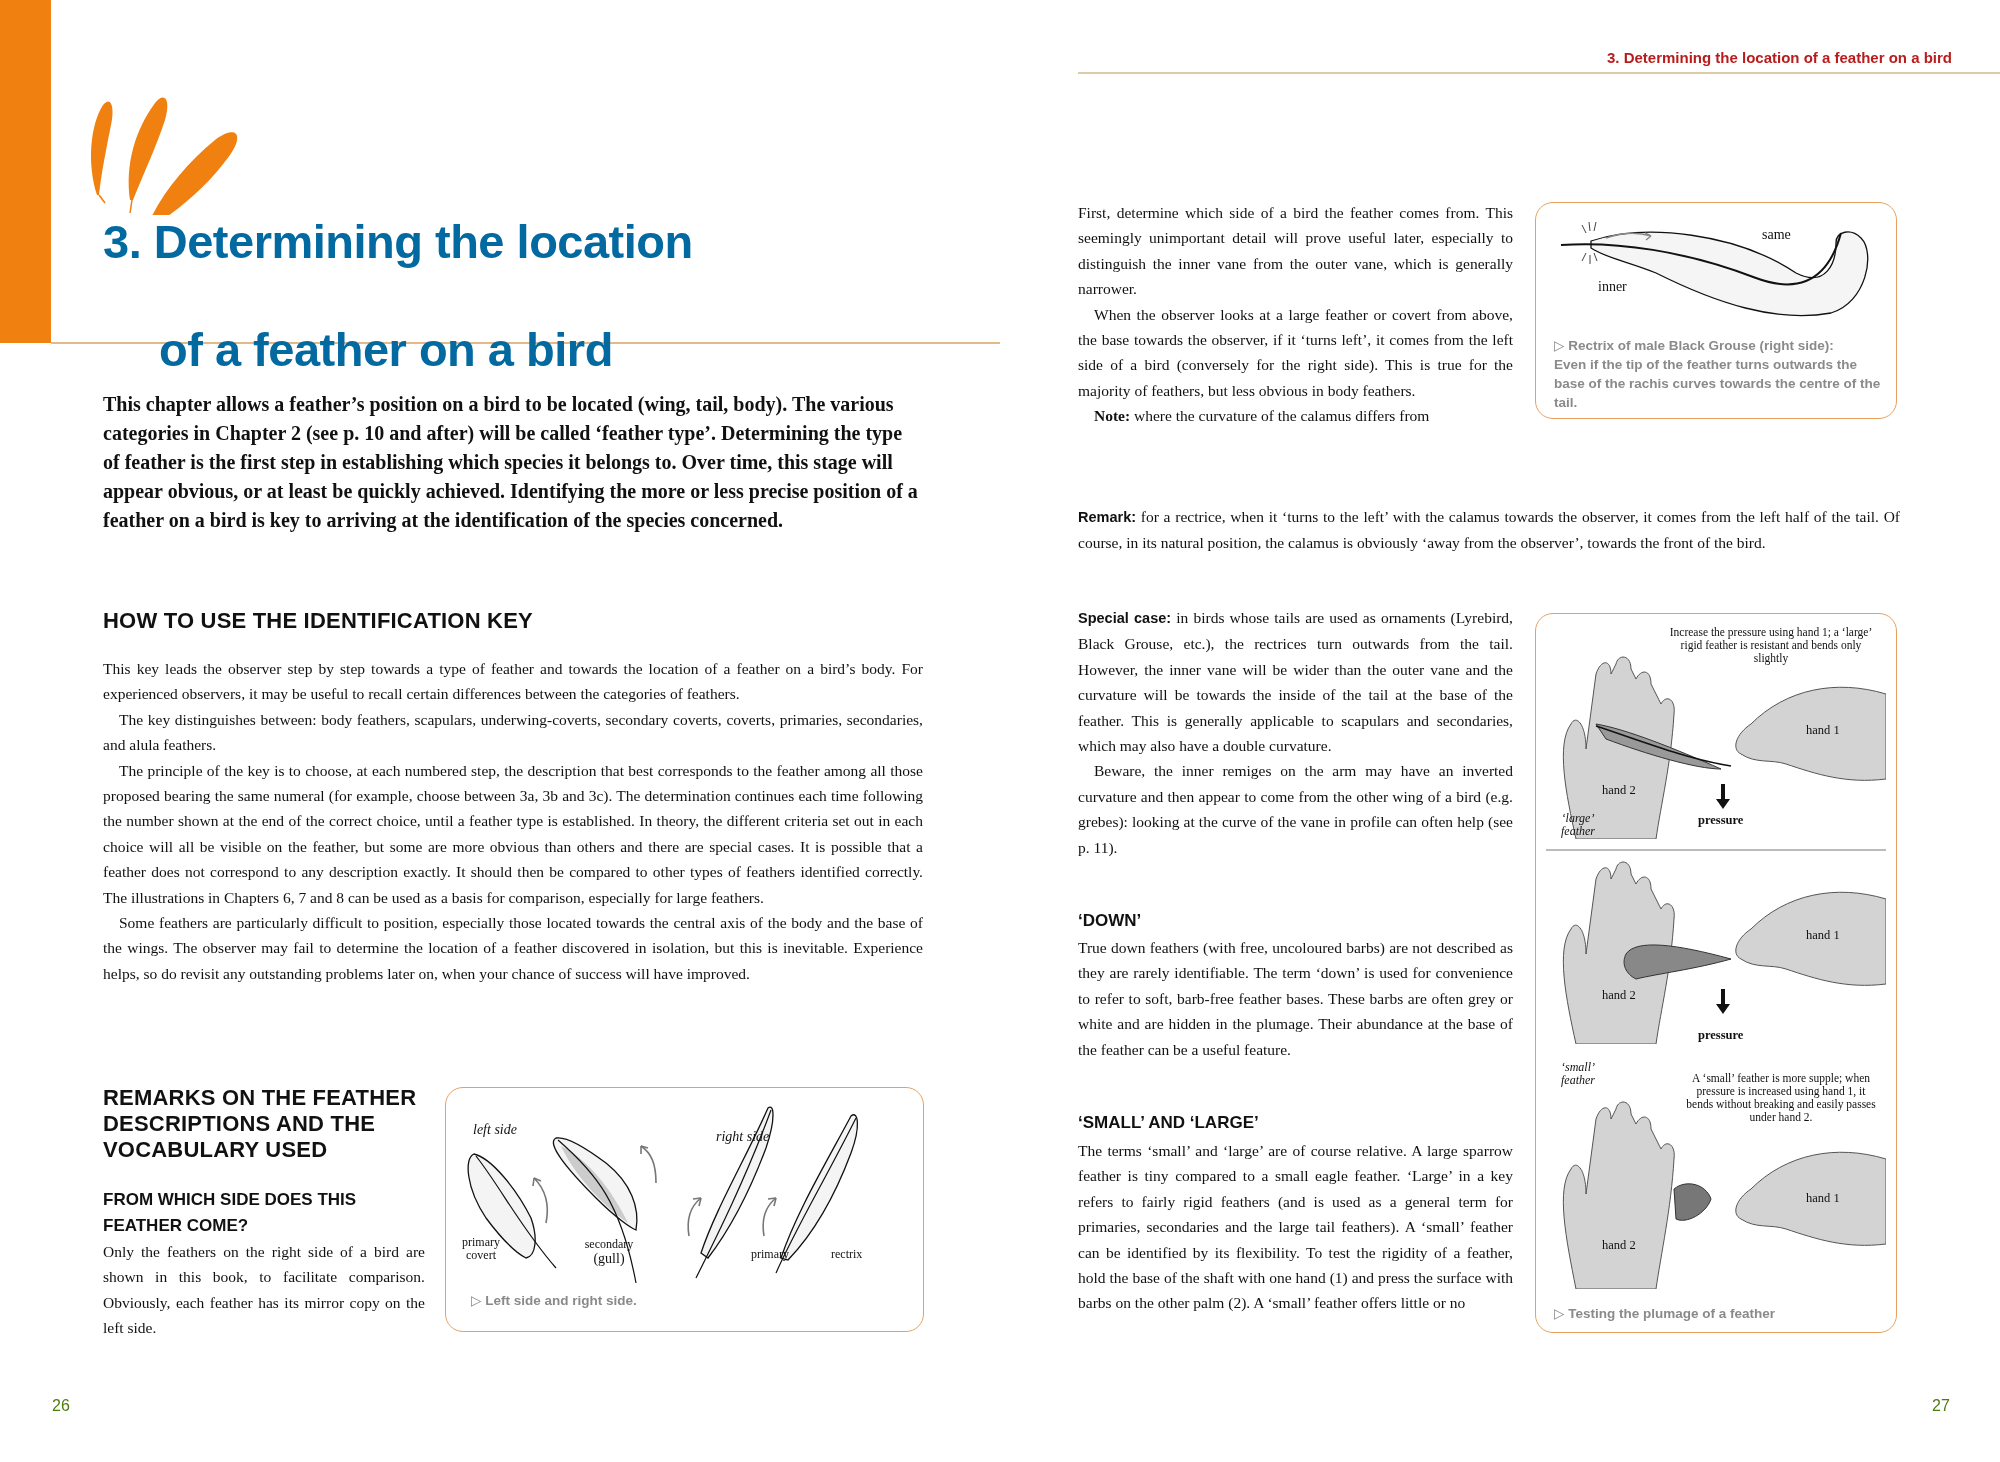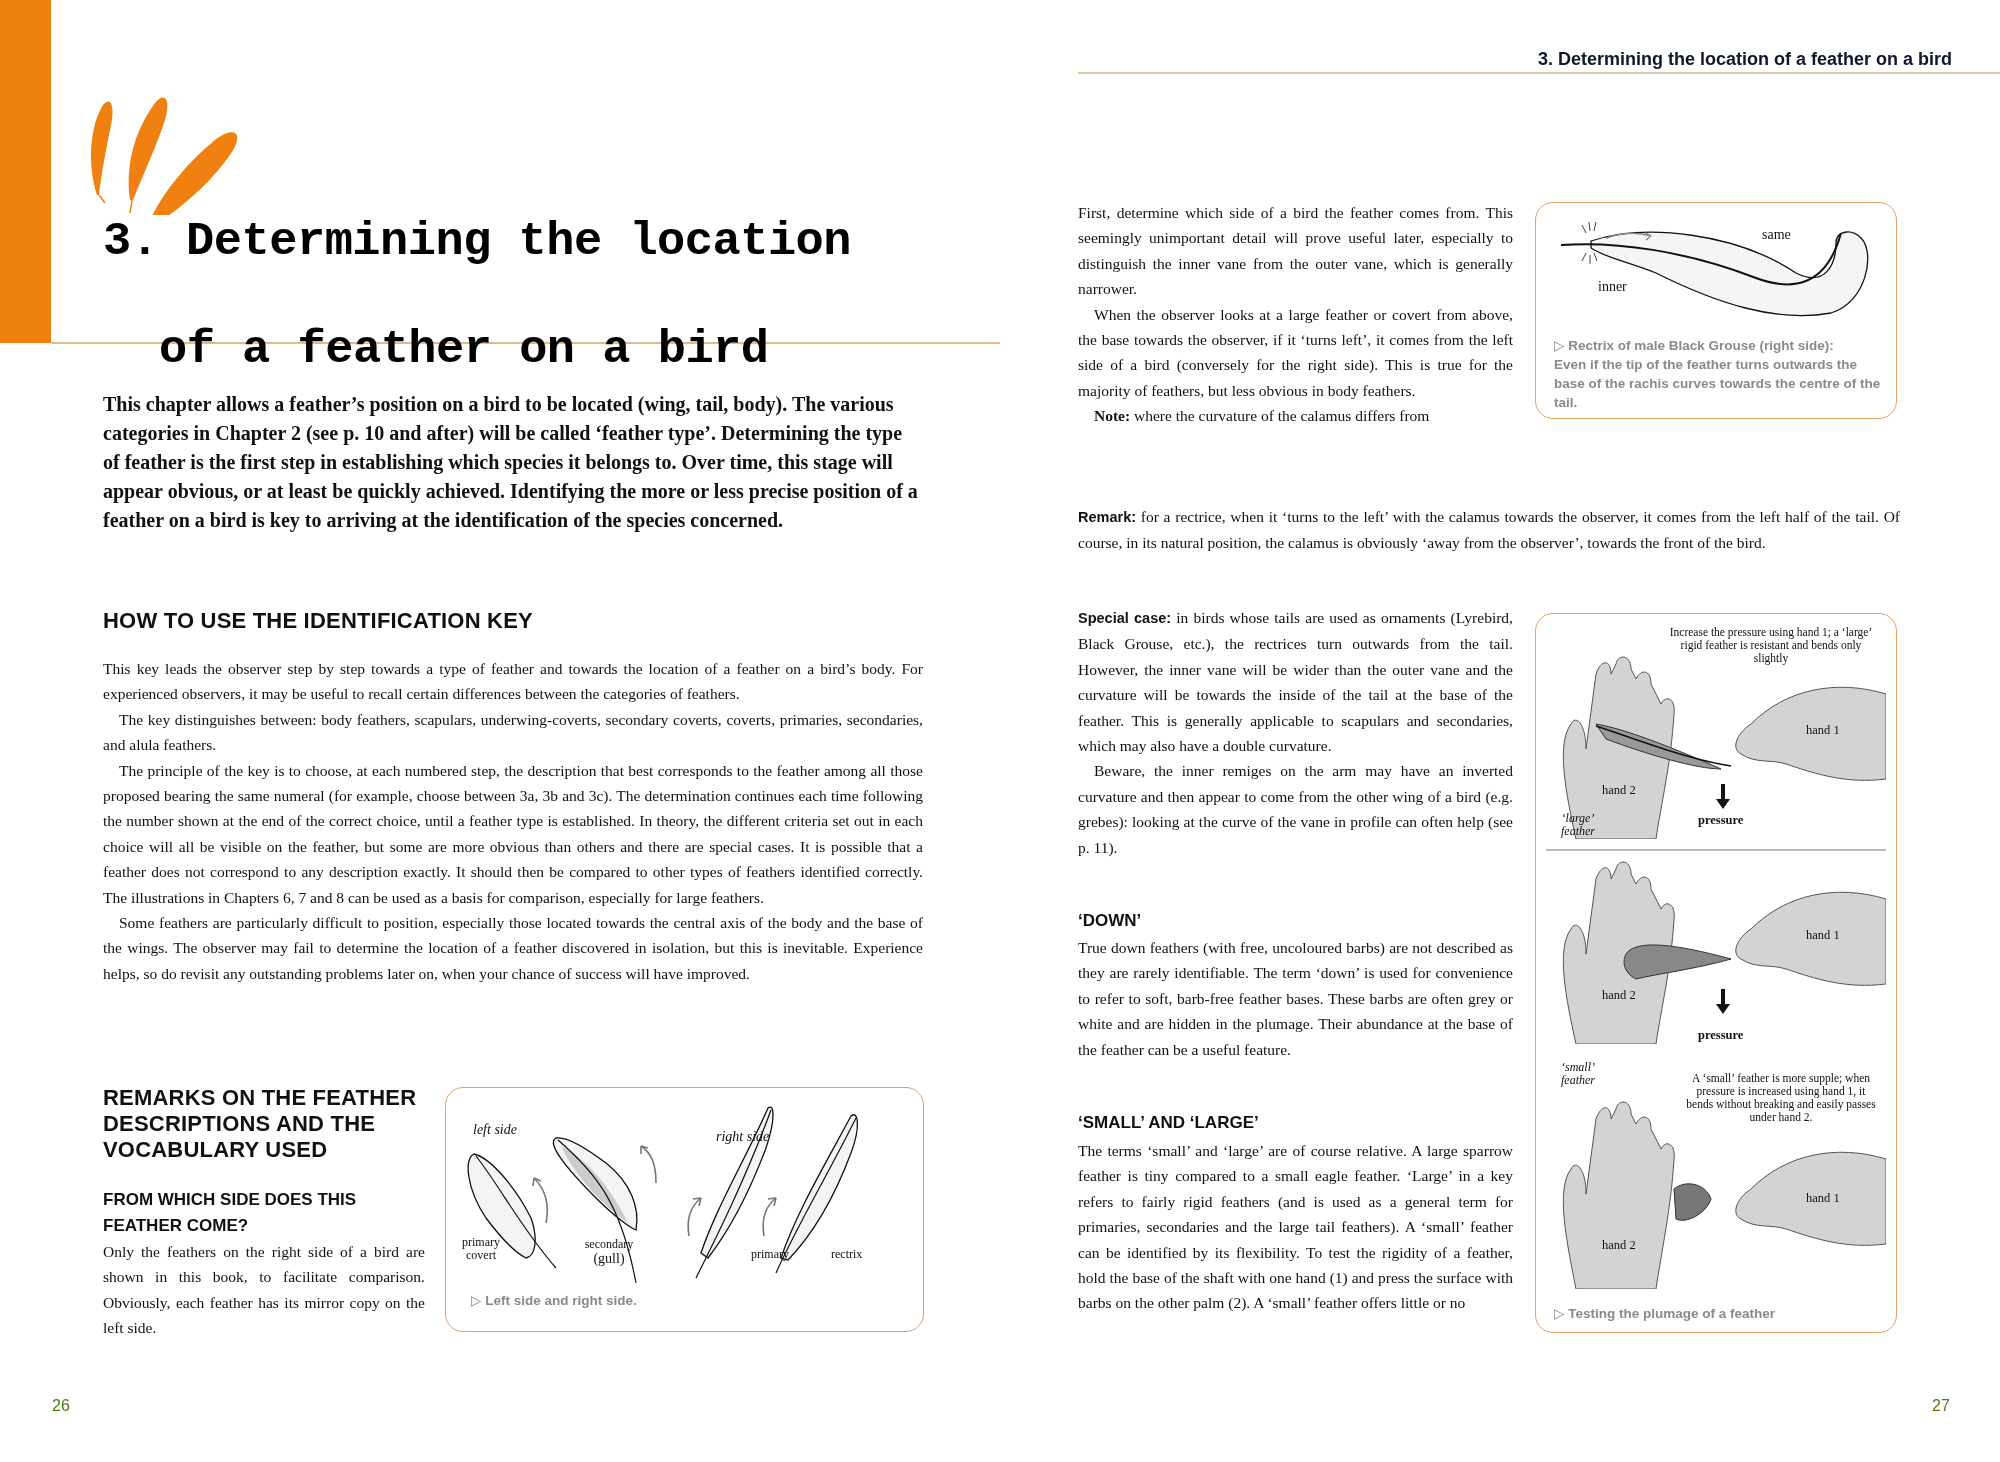--- a/index.html
+++ b/index.html
@@ -3,34 +3,34 @@
 <meta charset="utf-8">
 <style>
   html,body{margin:0;padding:0;background:#fff;}
   body{width:2000px;height:1462px;position:relative;overflow:hidden;font-family:"Liberation Serif","DejaVu Serif",serif;color:#111;}
   .page{position:absolute;top:0;height:1462px;width:1000px;}
   .left-page{left:0;}
   .right-page{left:1000px;}
   .orange-bar{position:absolute;left:0;top:0;width:51px;height:343px;background:#f0800f;}
   .title-rule{position:absolute;left:51px;top:342px;width:949px;height:2px;background:#e4b98a;}
   .feathers-logo{position:absolute;left:85px;top:85px;width:200px;height:130px;}
-  .chapter-title{position:absolute;left:103px;top:210px;font-family:Liberation Mono, monospace;font-weight:bold;font-size:47px;line-height:64px;letter-spacing:-0.5px;color:#000000;margin:0;}
+  .chapter-title{position:absolute;left:103px;top:210px;font-family:Liberation Sans, sans-serif;font-weight:bold;font-size:47px;line-height:64px;letter-spacing:-0.5px;color:#0369a1;margin:0;}
   .chapter-title .l2{display:block;padding-left:56px;margin-top:44px;}
   .intro{position:absolute;left:103px;top:390px;width:820px;font-weight:bold;font-size:20px;line-height:29px;margin:0;}
   .h2{position:absolute;font-family:"Liberation Sans","DejaVu Sans",sans-serif;font-weight:bold;font-size:22px;line-height:26px;margin:0;letter-spacing:0.2px;}
   .h3{position:absolute;font-family:"Liberation Sans","DejaVu Sans",sans-serif;font-weight:bold;font-size:17px;line-height:26px;margin:0;}
   .body{position:absolute;font-size:15.5px;line-height:25.4px;text-align:justify;margin:0;}
   .body p{margin:0;}
   .body p.ind{text-indent:16px;}
   .figure-box{position:absolute;border:1.5px solid #e8a060;border-radius:18px;background:#fff;}
   .caption{font-family:"Liberation Sans","DejaVu Sans",sans-serif;font-weight:bold;color:#8a8a8a;font-size:13.5px;line-height:19px;position:absolute;}
   .fig-label{position:absolute;font-family:"Liberation Serif","DejaVu Serif",serif;font-size:12px;line-height:13px;color:#111;text-align:center;}
   .fig-label.it{font-style:italic;font-size:14px;}
   .page-num{position:absolute;top:1397px;font-family:"Liberation Sans","DejaVu Sans",sans-serif;font-size:16px;color:#4d7c0f;}
-  .running-head{position:absolute;right:48px;top:49px;font-family:"Liberation Sans","DejaVu Sans",sans-serif;font-weight:bold;font-size:18px;color:#0f172a;}
+  .running-head{position:absolute;right:48px;top:49px;font-family:"Liberation Sans","DejaVu Sans",sans-serif;font-weight:bold;font-size:15px;color:#b91c1c;}
   .header-rule{position:absolute;left:78px;top:72px;width:922px;height:1.5px;background:#dccba8;}
   .bold-sans{font-family:"Liberation Sans","DejaVu Sans",sans-serif;font-weight:bold;}
   .divider-h{position:absolute;height:1.5px;background:#bbb;}
 </style>
 </head>
 <body>
 
 <div class="page left-page">
   <div class="orange-bar"></div>
   <div class="title-rule"></div>

